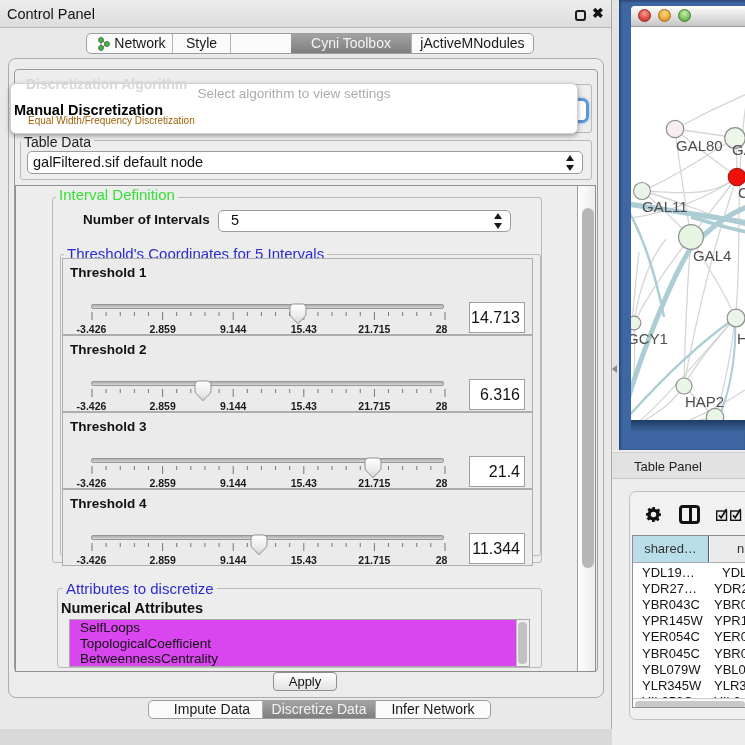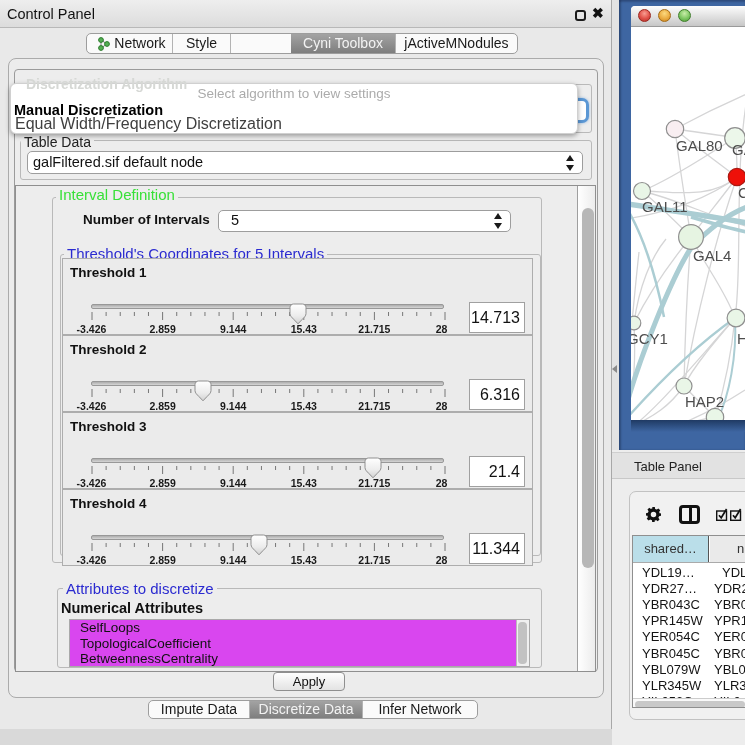--- a/index.html
+++ b/index.html
@@ -30,36 +30,36 @@
 
 .combo { position:absolute; background:#fff; border:1px solid #9d9d9d; border-radius:5px; font-size:14.5px; color:#111; }
 .combo .ctext { position:absolute; left:5px; top:calc(50% - 1px); transform:translateY(-50%); white-space:nowrap; }
 .spin { position:absolute; right:7px; top:50%; transform:translateY(-50%); width:9px; height:16px; }
 .spin:before { content:""; position:absolute; left:0; top:0; border-left:4.5px solid transparent; border-right:4.5px solid transparent; border-bottom:6px solid #1a1a1a; }
 .spin:after { content:""; position:absolute; left:0; bottom:0; border-left:4.5px solid transparent; border-right:4.5px solid transparent; border-top:6px solid #1a1a1a; }
 
 #popup { position:absolute; left:10px; top:83px; width:568px; height:51px; background:#fff; border:1px solid #d0d0d0; border-radius:6px; box-shadow:0 2px 5px rgba(0,0,0,0.35); z-index:10; }
 #popup .ph { position:absolute; left:0; right:0; top:2px; text-align:center; color:#ababab; font-size:13.5px; }
 #popup .it1 { position:absolute; left:3px; top:18px; font-size:14.5px; font-weight:bold; color:#000; }
-#popup .it2 { position:absolute; left:4px; top:30.5px; font-size:16px; color:#404040; }
+#popup .it2 { position:absolute; left:17px; top:30.5px; font-size:10px; color:#a16207; }
 #dalab { position:absolute; left:26px; top:76px; font-size:14px; font-weight:bold; color:#d6d8d5; z-index:12; }
 #bluecombo { position:absolute; left:560px; top:98px; width:29px; height:25px; background:#fff; border:3.5px solid #5b97d4; border-radius:7px; box-shadow:0 0 3px rgba(90,150,215,0.65); z-index:5; }
 
 #vp { position:absolute; left:15px; top:185px; width:581px; height:487px; border:1px solid #8f8f8f; background:#ededed; }
 
 .tblock { position:absolute; left:46px; width:471px; height:77px; border:1px solid #adadad; background:#ebebeb; }
 .tblock .ttl { position:absolute; left:7px; top:6px; font-weight:bold; font-size:13.5px; color:#111; }
 .groove { position:absolute; left:28px; top:45px; width:353px; height:5px; background:linear-gradient(180deg,#adadad,#d6d6d6); border:1px solid #989898; border-radius:2px; }
 .vbox { position:absolute; left:406px; top:43px; width:56px; height:31px; background:#fff; border:1px solid #a0a0a0; font-size:16px; color:#111; text-align:right; line-height:29px; padding-right:4px; }
 .ticklab { position:absolute; top:64px; font-size:10.5px; font-weight:bold; color:#1a1a1a; transform:translateX(-50%); }
 
 #attrlist { position:absolute; background:#d946ef; border:1px solid #a9a9a9; font-size:12.5px; color:#111; }
 #attrlist { font-size:13.5px !important; } #attrlist div { padding-left:10px; line-height:15.7px; }
 
-#applybtn { position:absolute; left:273px; top:672px; width:72px; height:19px; border:1px solid #8f8f8f; border-radius:4px; background:linear-gradient(180deg,#fefefe,#e3e3e3); font-size:13px; text-align:center; line-height:17px; color:#111; }
+#applybtn { position:absolute; left:273px; top:672px; width:64px; height:19px; border:1px solid #8f8f8f; border-radius:4px; background:linear-gradient(180deg,#fefefe,#e3e3e3); font-size:13px; text-align:center; line-height:17px; color:#111; }
 
 .sbtrack-v { position:absolute; background:linear-gradient(90deg,#ffffff,#ececec); border-left:1px solid #9f9f9f; }
 .sbthumb { position:absolute; background:#b7b7b7; border-radius:6px; }
 
 #bluewin { position:absolute; left:619px; top:0; width:126px; height:450px; background:#3e66a2; box-shadow:inset 2px 0 2px rgba(0,0,20,0.25), inset 0 2px 2px rgba(0,0,20,0.2); }
 #netwin { position:absolute; left:12px; top:6px; width:114px; height:414px; background:#fff; border-top-left-radius:4px; overflow:hidden; }
 #nettitle { position:absolute; left:0; top:0; width:114px; height:21px; background:linear-gradient(180deg,#fdfdfd,#c7c7c7); border-bottom:1px solid #9a9a9a; border-top-left-radius:4px; }
 .tl { position:absolute; top:3px; width:13px; height:13px; border-radius:50%; }
 #tpbar { position:absolute; left:612px; top:452px; width:133px; height:27px; background:#e2e2e2; border-top:1px solid #cfcfcf; border-bottom:1px solid #c8c8c8; }
 #tpbar span { position:absolute; left:22px; top:6px; font-size:13px; color:#222; }
@@ -85,21 +85,21 @@
           <line x1="3" y1="3" x2="9" y2="7" stroke="#7a7a7a"></line>
           <line x1="3" y1="11" x2="9" y2="7" stroke="#7a7a7a"></line>
           <line x1="3" y1="3" x2="3" y2="11" stroke="#7a7a7a"></line>
           <circle cx="3" cy="3" r="2.4" fill="#55b055" stroke="#2d7a2d"></circle>
           <circle cx="3" cy="11" r="2.4" fill="#55b055" stroke="#2d7a2d"></circle>
           <circle cx="9" cy="7" r="2.4" fill="#55b055" stroke="#2d7a2d"></circle>
         </svg>
       Network</div>
     <div class="seg" style="width:58px;">Style</div>
     <div class="seg" style="width:60px;margin-top:44px;">Select</div>
-    <div class="seg sel" style="width:105px;">Cyni Toolbox</div>
+    <div class="seg sel" style="width:121px;">Cyni Toolbox</div>
     <div class="seg" style="width:121px;">jActiveMNodules</div>
   </div>
   <div id="outerp"></div>
   <div id="innerp"></div>
 
   <div class="grp" style="left:20px; top:84px; width:572px; height:49px;"></div>
   <div id="bluecombo"></div>
   <div id="popup">
     <div class="ph">Select algorithm to view settings</div>
     <div class="it1">Manual Discretization</div>
@@ -331,21 +331,21 @@
         <div>BetweennessCentrality</div>
       <div style="position:absolute; right:0; top:0; width:13px; height:46px; background:#f0f0f0; border-left:1px solid #bbb; padding:0;"></div>
       <div style="position:absolute; right:2px; top:2px; width:9px; height:42px; background:#c2c2c2; border-radius:4px; padding:0;"></div>
     </div>
 
     <div class="sbtrack-v" style="left:561px; top:0; width:18px; height:485px;"></div>
     <div class="sbthumb" style="left:566px; top:22px; width:12px; height:360px;"></div>
   </div>
   <div id="applybtn">Apply</div>
   <div id="bottabs" class="tabstrip">
-    <div class="seg" style="width:101px;">Impute Data</div>
+    <div class="seg" style="width:101px;margin-left:13px;">Impute Data</div>
     <div class="seg sel" style="width:113px;">Discretize Data</div>
     <div class="seg" style="width:114px;">Infer Network</div>
   </div>
 </div>
 
 <div id="rbg"></div>
 <div style="position:absolute; left:612px; top:0; width:7px; height:450px; background:#e3e3e3;"></div>
 <div id="tpbar">
     <span>Table Panel</span>
   </div>

